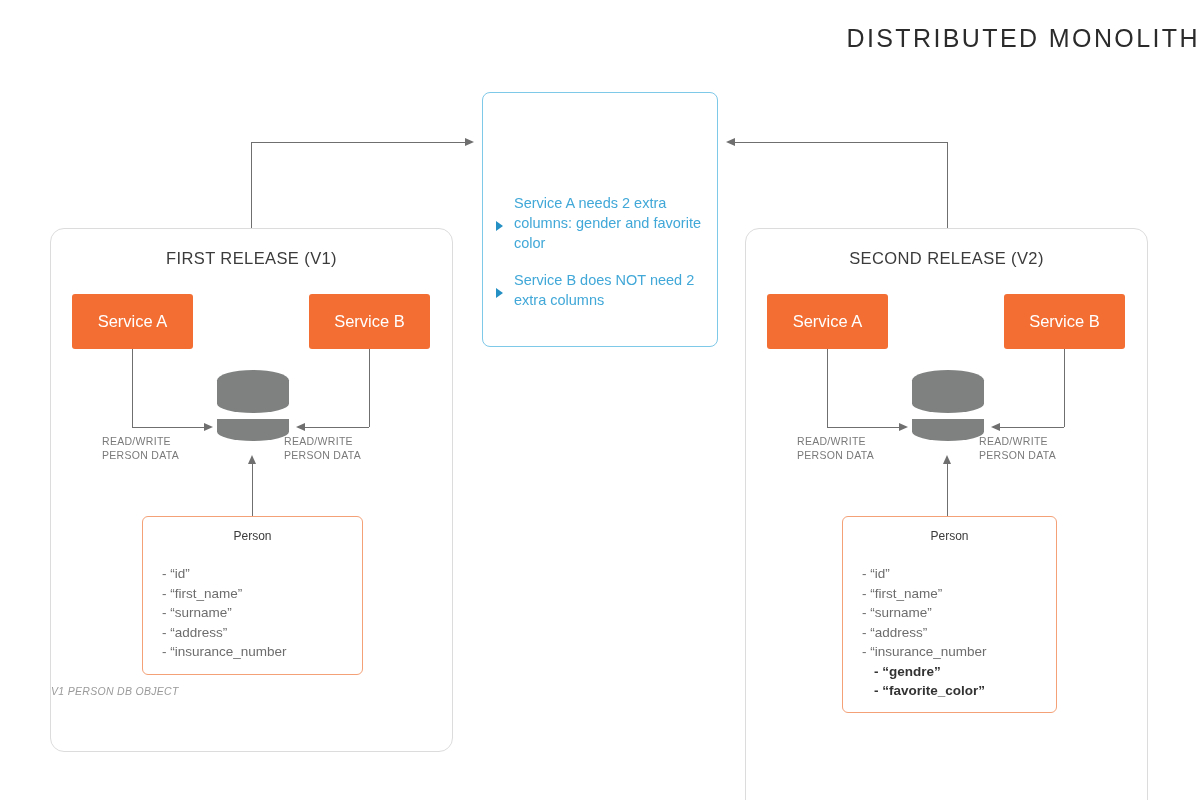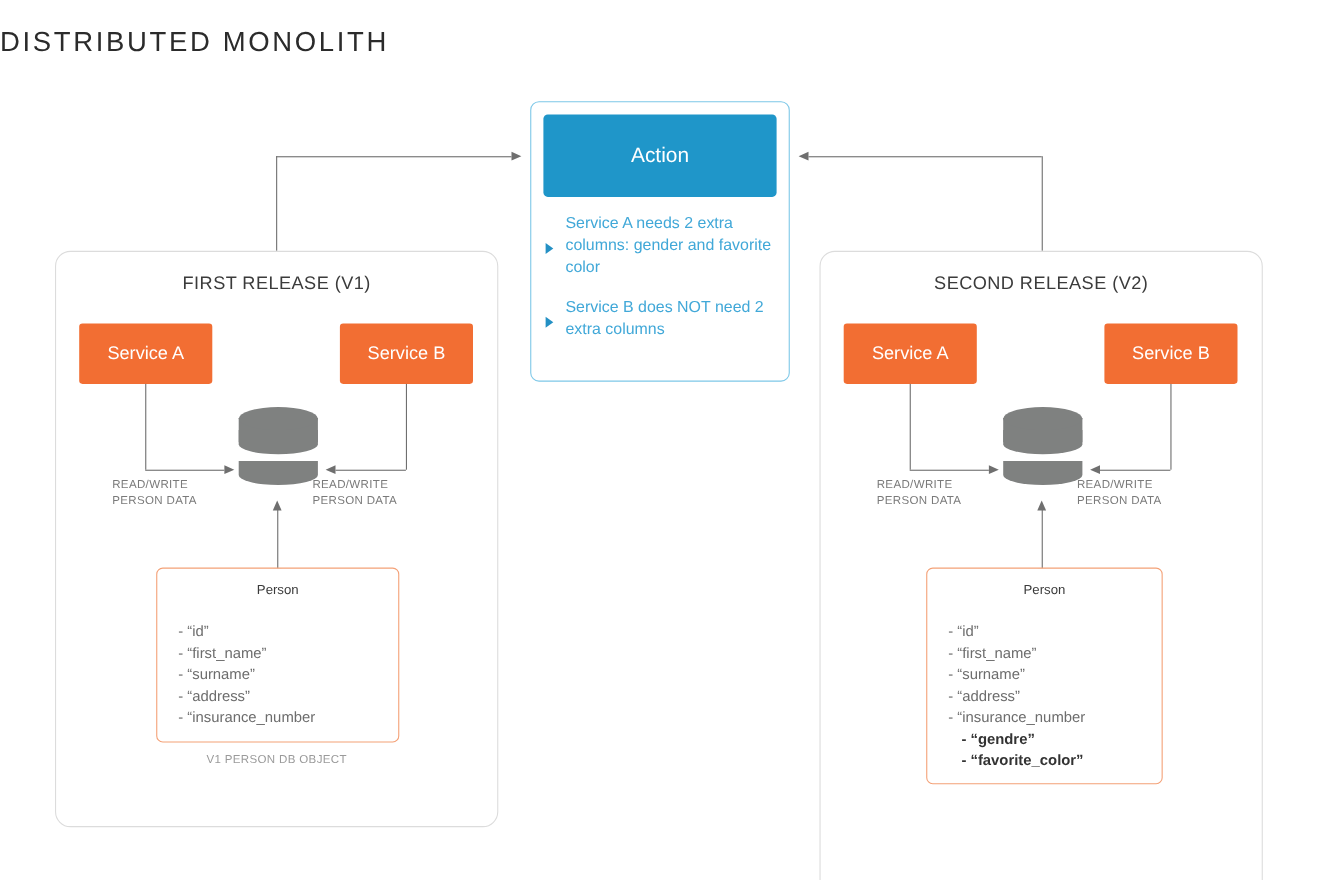--- a/index.html
+++ b/index.html
@@ -18,21 +18,21 @@
     background: #ffffff;
     overflow: hidden;
   }
 
   
   .page-title {
     position: absolute;
     left: 0;
     top: 24px;
     width: 1200px;
-    text-align: left;
+    text-align: right;
     font-size: 25px;
     letter-spacing: 2.4px;
     color: #2b2b2b;
     font-weight: 400;
   }
 
   
   .release-panel {
     position: absolute;
     border: 1px solid #dcdcdc;
@@ -173,24 +173,25 @@
   }
   .person-fields .field-new {
     color: #333333;
     font-weight: bold;
     margin-left: 12px;
   }
   .person-caption {
     position: absolute;
     font-size: 10.5px;
     color: #9a9a9a;
-    text-align: center;
+    text-align: left;
     letter-spacing: 0.3px;
     width: 100%;
     left: 0;
+    font-style: italic;
   }
 
   
   .action-card {
     position: absolute;
     left: 482px;
     top: 92px;
     width: 236px;
     height: 255px;
     border: 1.4px solid #7ec8e8;
@@ -252,23 +253,20 @@
     <div class="arrow-head ah-right" style="left:465px; top:137.5px;"></div>
   </div>
 
   <div>
     <div class="vline" style="left:947px; top:142px; height:86px;"></div>
     <div class="hline" style="left:735px; top:142px; width:212px;"></div>
     <div class="arrow-head ah-left" style="left:726px; top:137.5px;"></div>
   </div>
 
   <div class="action-card">
-    <div class="action-header">
-      <span>Action</span>
-    </div>
     <div class="action-list">
       <div class="action-item">
         <span class="bullet-tri"></span>
         <span class="action-text">Service A needs 2 extra columns: gender and favorite color</span>
       </div>
       <div class="action-item">
         <span class="bullet-tri"></span>
         <span class="action-text">Service B does NOT need 2 extra columns</span>
       </div>
     </div>

